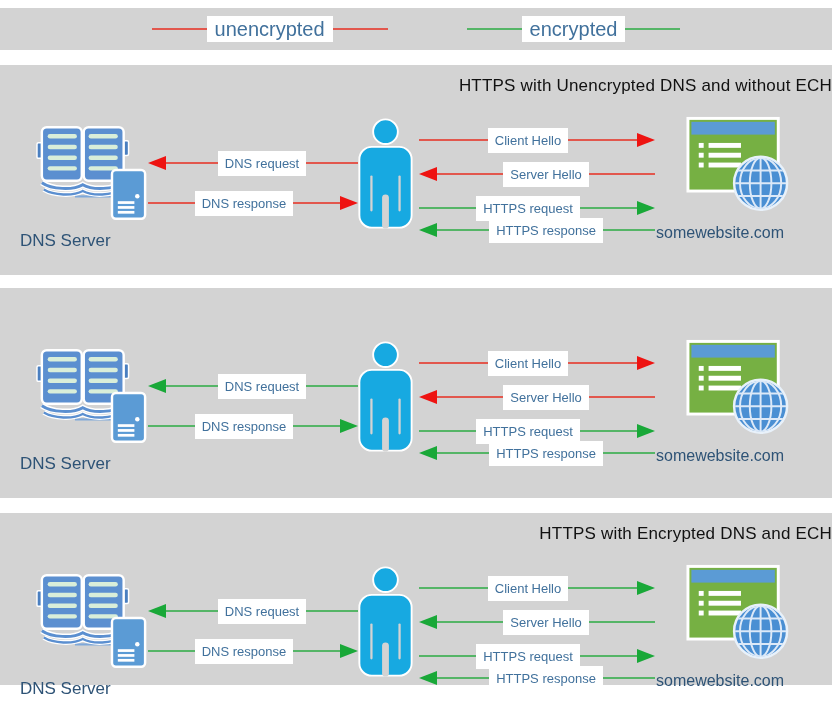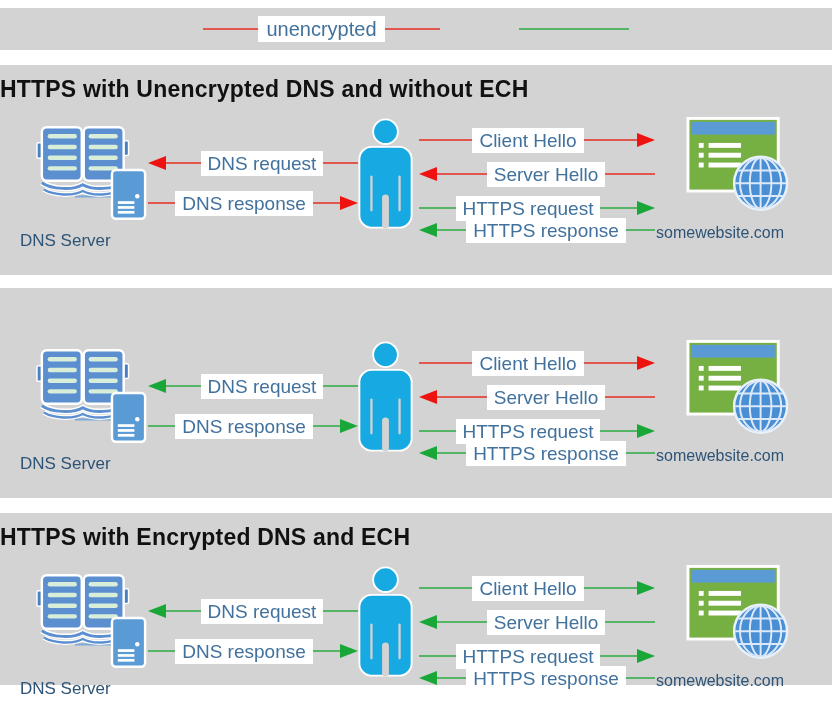--- a/index.html
+++ b/index.html
@@ -13,35 +13,35 @@
   .page{position:relative;width:832px;height:725px;background:#ffffff;overflow:hidden}
 
   .band{position:absolute;left:0;width:832px;background:var(--panel-bg)}
   .legend-bar{top:8px;height:42px;display:flex;align-items:center;justify-content:center;gap:79px}
   .legend-item{display:flex;align-items:center}
   .legend-item .line{width:55px;height:2px;background:var(--line-c)}
   .legend-label{font-size:20px;color:var(--label-text);background:#fff;padding:1px 8px;line-height:24px}
 
   .panel{position:absolute;left:0;width:832px;background:var(--panel-bg)}
   .p1{top:65px;height:210px}.p2{top:288px;height:210px}.p3{top:513px;height:172px}
-  .panel-title{position:absolute;top:11px;left:0;width:100%;text-align:left;
-    font-size:23px;font-weight:bold;color:var(--title-text);letter-spacing:.2px}
+  .panel-title{position:absolute;top:11px;left:0;width:100%;text-align:right;
+    font-size:17px;font-weight:normal;color:var(--title-text);letter-spacing:.2px}
 
   .dns-icon{position:absolute;left:36px;top:56px;width:113px;height:100px}
   .person-icon{position:absolute;left:357px;top:52px;width:57px;height:113px}
   .website-icon{position:absolute;left:686px;top:51px;width:106px;height:101px}
   .caption{position:absolute;font-size:17px;color:var(--caption-text);text-align:left}
   .dns-caption{left:20px;top:166px;width:140px}
   .web-caption{left:656px;top:159px;width:170px;font-size:16px}
 
   .arrow-row{position:absolute;display:flex;align-items:center;height:26px}
   .enc{--line-c:var(--encrypted-line);--head-c:var(--encrypted-head)}
   .unenc{--line-c:var(--unencrypted-line);--head-c:var(--unencrypted-head)}
   .arrow-row .line{flex:1;height:2.5px;background:var(--line-c)}
-  .arrow-label{font-size:19px;line-height:23px;color:var(--label-text);background:#fff;padding:1px 7px;white-space:nowrap}
+  .arrow-label{font-size:13px;line-height:23px;color:var(--label-text);background:#fff;padding:1px 7px;white-space:nowrap}
   .head{width:0;height:0;border-top:7px solid transparent;border-bottom:7px solid transparent;display:none}
   .head-left{border-right:18px solid var(--head-c)}
   .head-right{border-left:18px solid var(--head-c)}
   .dir-left .head-left{display:block}
   .dir-right .head-right{display:block}
 
   .l-row{left:148px;width:210px}
   .r-row{left:419px;width:236px}
   .l1{top:85px}.l2{top:125px}
   .r1{top:62px}.r2{top:96px}.r3{top:130px}.r4{top:152px}
@@ -119,20 +119,21 @@
 <div class="page">
 
   <div class="band legend-bar">
     <div class="legend-item unenc">
       <span class="line"></span>
       <span class="legend-label">unencrypted</span>
       <span class="line"></span>
     </div>
     <div class="legend-item enc">
       <span class="line"></span>
+      <span class="legend-label">encrypted</span>
       <span class="line"></span>
     </div>
   </div>
 
   <section class="panel p1">
     <h2 class="panel-title">HTTPS with Unencrypted DNS and without ECH</h2>
     <svg class="dns-icon">
         <use href="#sym-book-server"></use>
       </svg>
     <div class="caption dns-caption">DNS Server</div>

